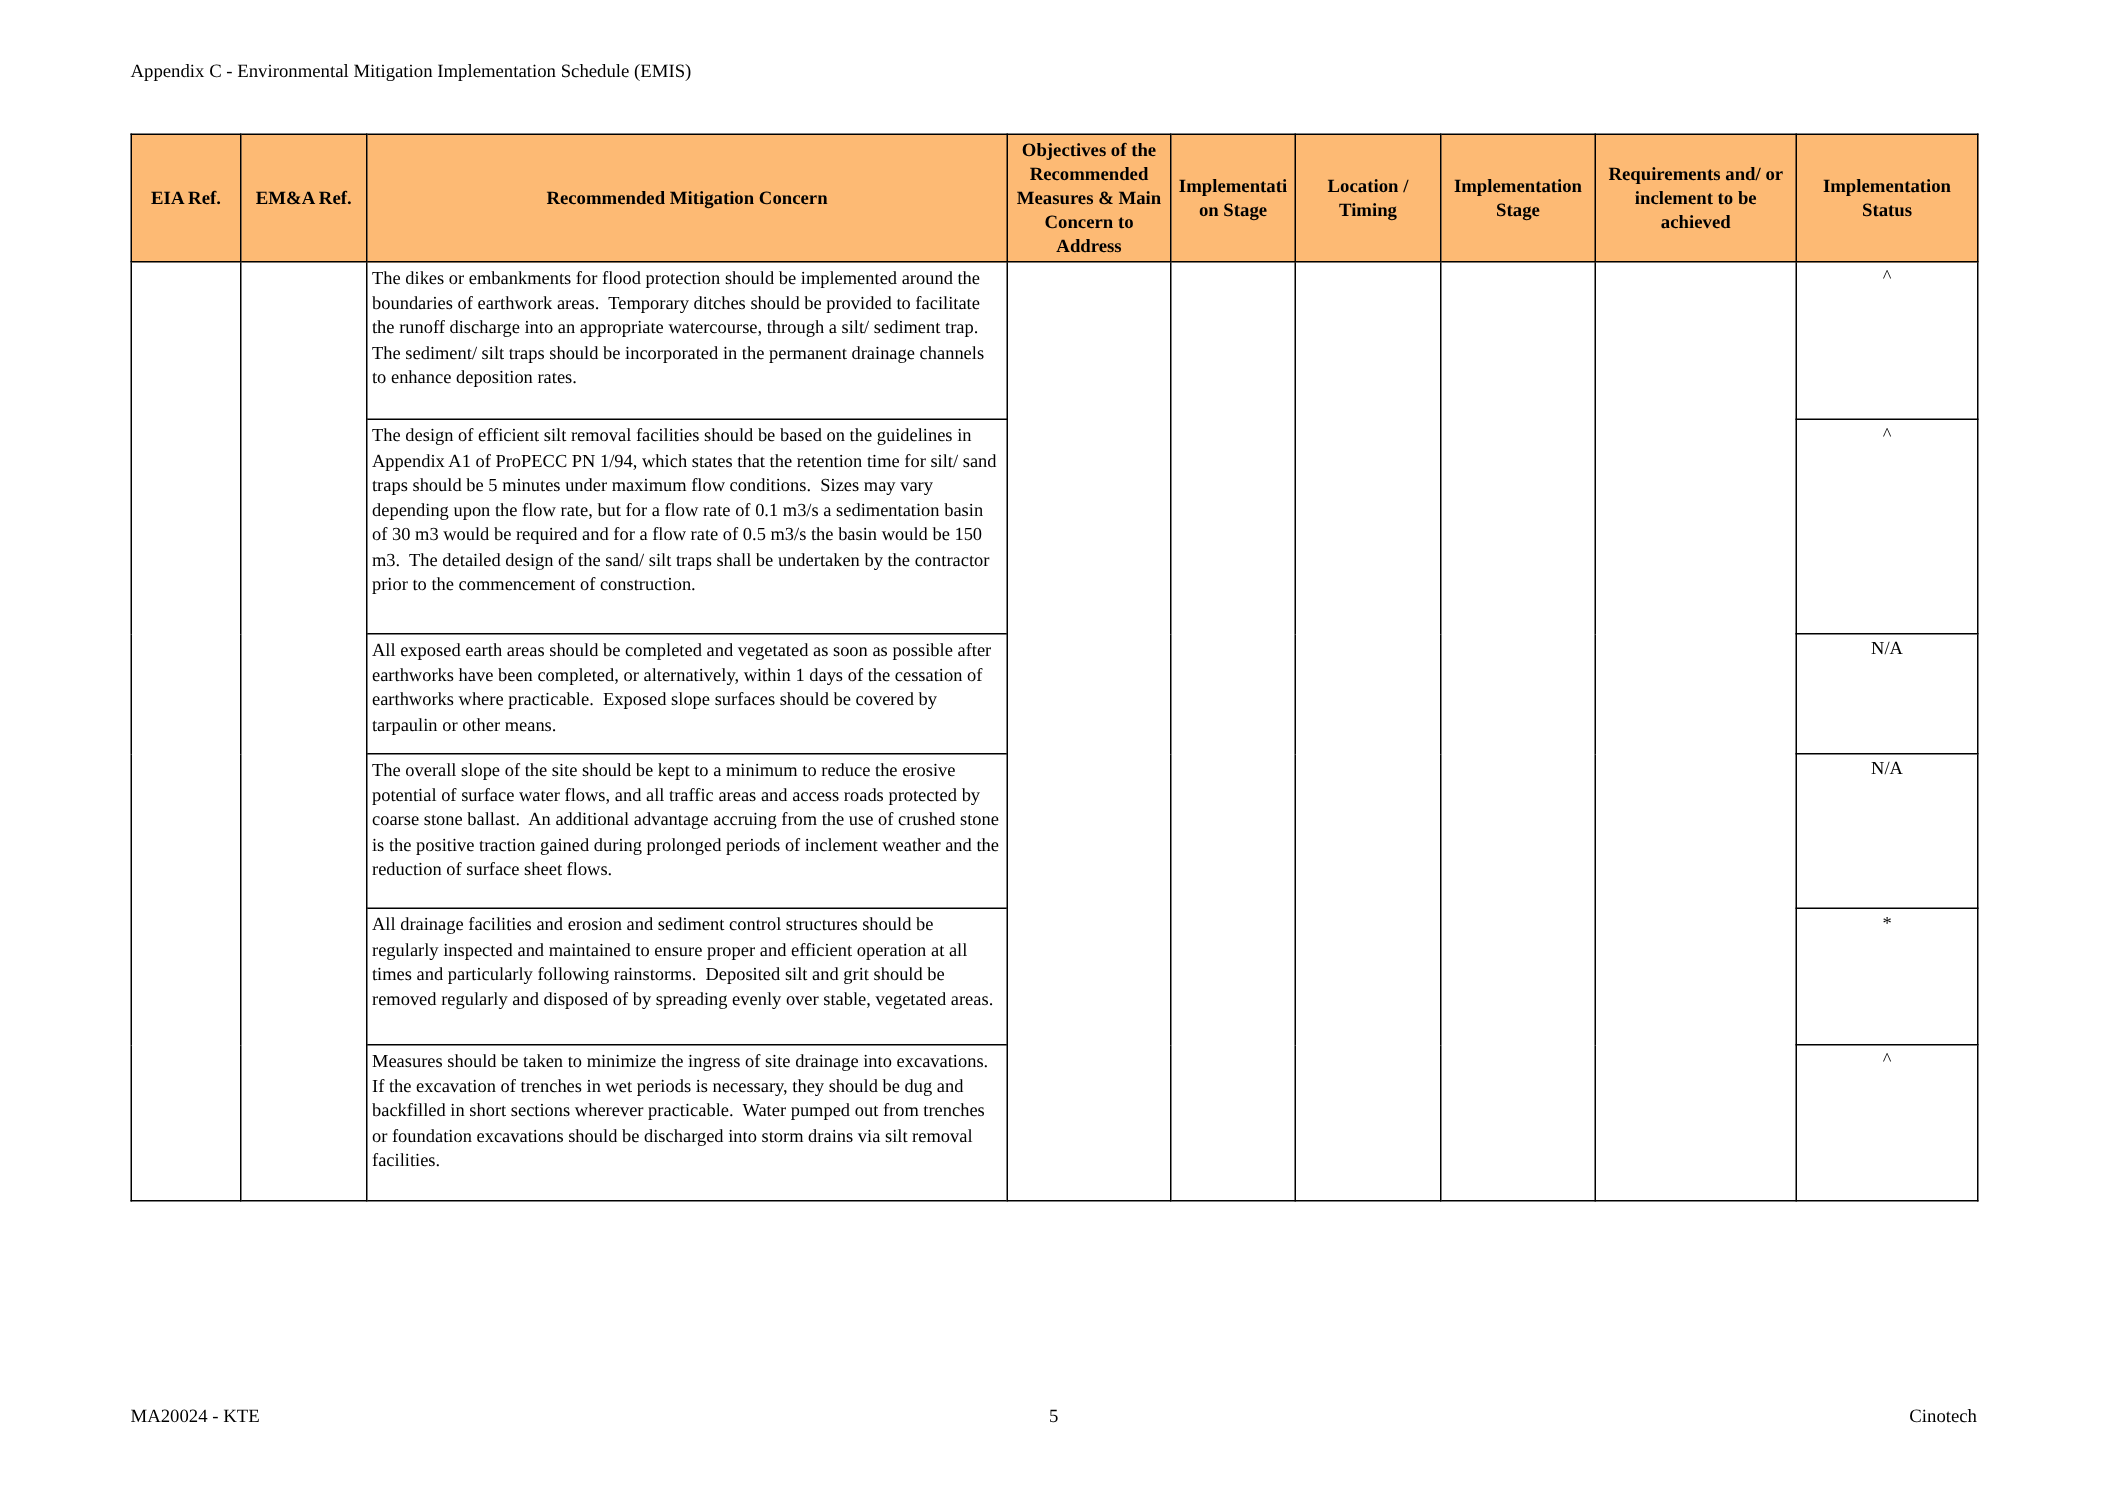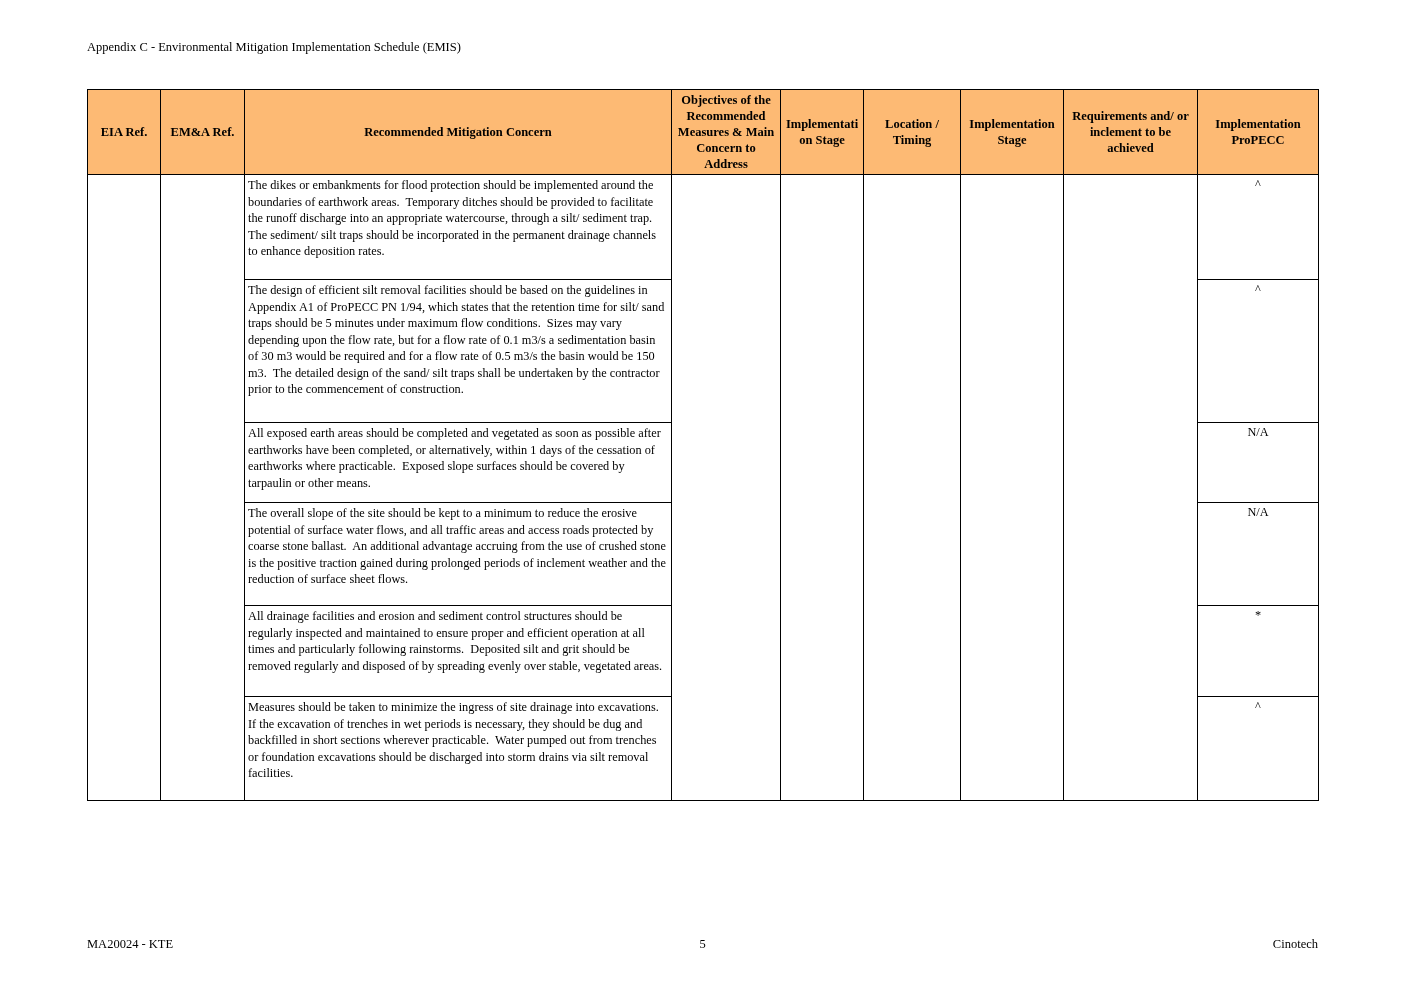--- a/index.html
+++ b/index.html
@@ -82,21 +82,21 @@
     <thead>
       <tr>
         <th>EIA Ref.</th>
         <th>EM&amp;A Ref.</th>
         <th>Recommended Mitigation Concern</th>
         <th>Objectives of the Recommended Measures &amp; Main Concern to Address</th>
         <th>Implementation Stage</th>
         <th>Location / Timing</th>
         <th>Implementation Stage</th>
         <th>Requirements and/ or inclement to be achieved</th>
-        <th>Implementation ProPECC</th>
+        <th>Implementation Status</th>
       </tr>
     </thead>
     <tbody>
       <tr>
         <td class="span-cell" rowspan="6"></td>
         <td class="span-cell" rowspan="6"></td>
         <td class="measure" style="height:105px">The dikes or embankments for flood protection should be implemented around the boundaries of earthwork areas.  Temporary ditches should be provided to facilitate the runoff discharge into an appropriate watercourse, through a silt/ sediment trap.  The sediment/ silt traps should be incorporated in the permanent drainage channels to enhance deposition rates.</td>
         <td class="span-cell" rowspan="6"></td>
         <td class="span-cell" rowspan="6"></td>
         <td class="span-cell" rowspan="6"></td>

